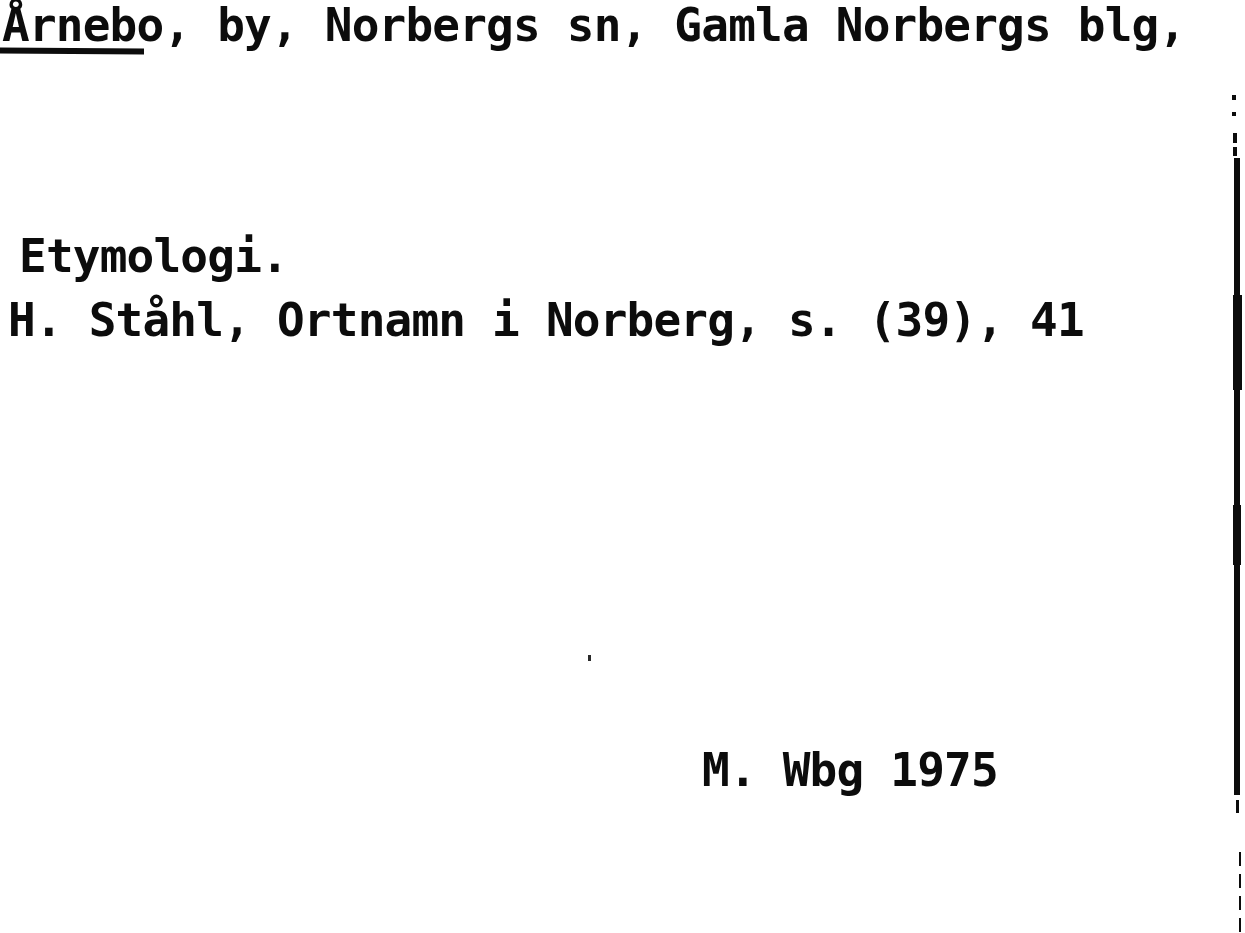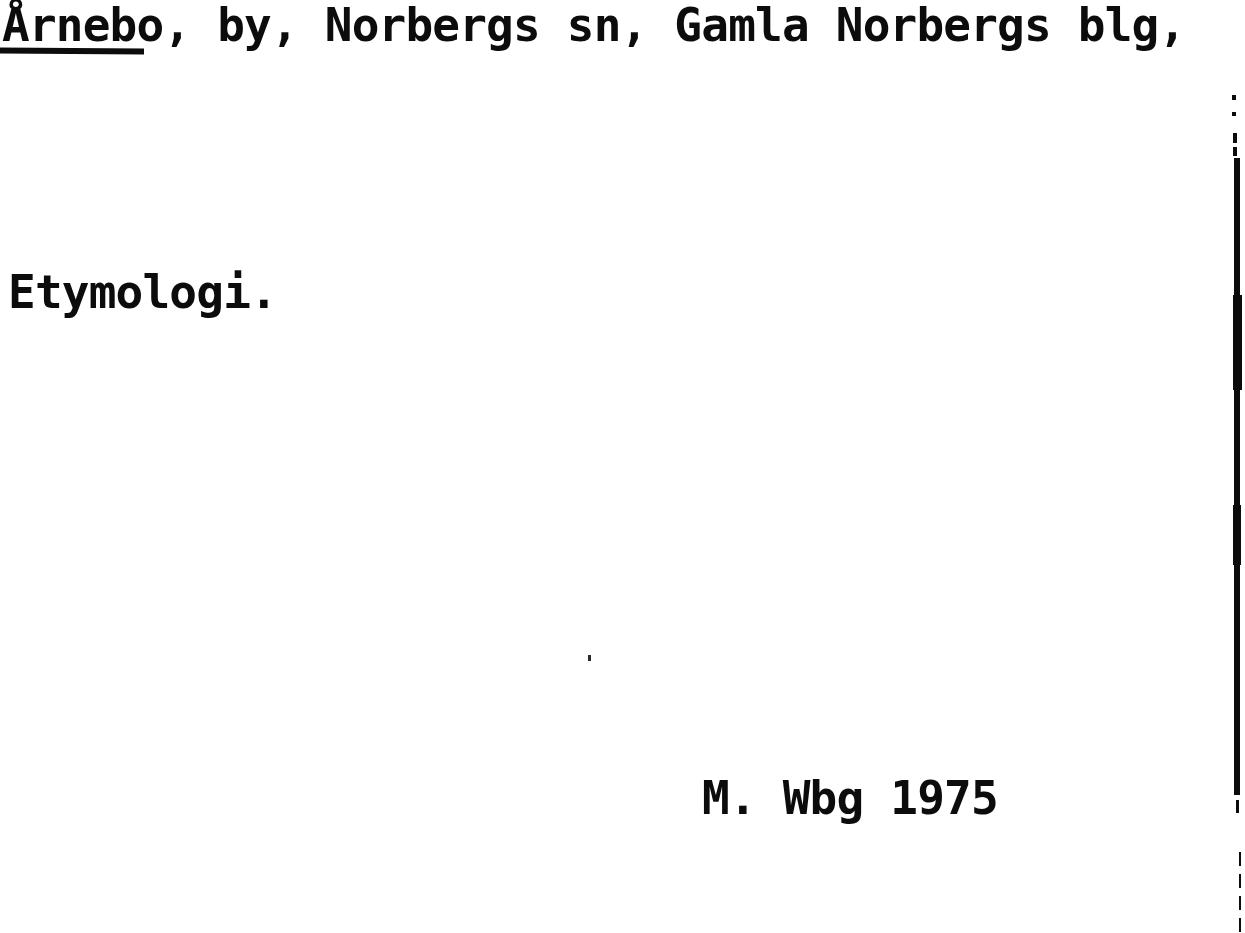--- a/index.html
+++ b/index.html
@@ -17,24 +17,24 @@
     font-weight: bold;
     font-size: 46px;
     line-height: 56px;
     letter-spacing: -0.8px;
     color: #0c0c0c;
     white-space: pre;
   }
   .line { position: absolute; }
   .l-head    { left: 2px;   top: -3px; }
   .l-region  { left: 942px; top: 65px; }
-  .l-section { left: 8px;   top: 228px; margin-top: 36px; }
+  .l-section { left: 19px;   top: 228px; }
   .l-ref1    { left: 8px;   top: 292px; }
   .l-ref2    { left: 0px;   top: 366px; }
-  .l-sig     { left: 702px; top: 742px; margin-top: 28px; }
+  .l-sig     { left: 702px; top: 742px; }
 
   .underline {
     position: absolute;
     left: 0px; top: 48px;
     width: 144px; height: 6px;
     background: #0c0c0c;
     transform: rotate(0.4deg);
   }
 
   .speck {
@@ -68,20 +68,21 @@
 
 <div class="card">
 
   <div class="line l-head"><span>Årnebo</span><span>, by, Norbergs sn, Gamla Norbergs blg,</span></div>
 
   <div class="underline"></div>
 
 
   <div class="line l-section">Etymologi.</div>
 
+  <div class="line l-ref1">H. Ståhl, Ortnamn i Norberg, s. (39), 41</div>
 
 
   <div class="line l-sig">M. Wbg 1975</div>
 
   <div class="speck"></div>
 
   <div class="edge-dot-1"></div>
   <div class="edge-dot-2"></div>
   <div class="edge-dash-1"></div>
   <div class="edge-dash-2"></div>

